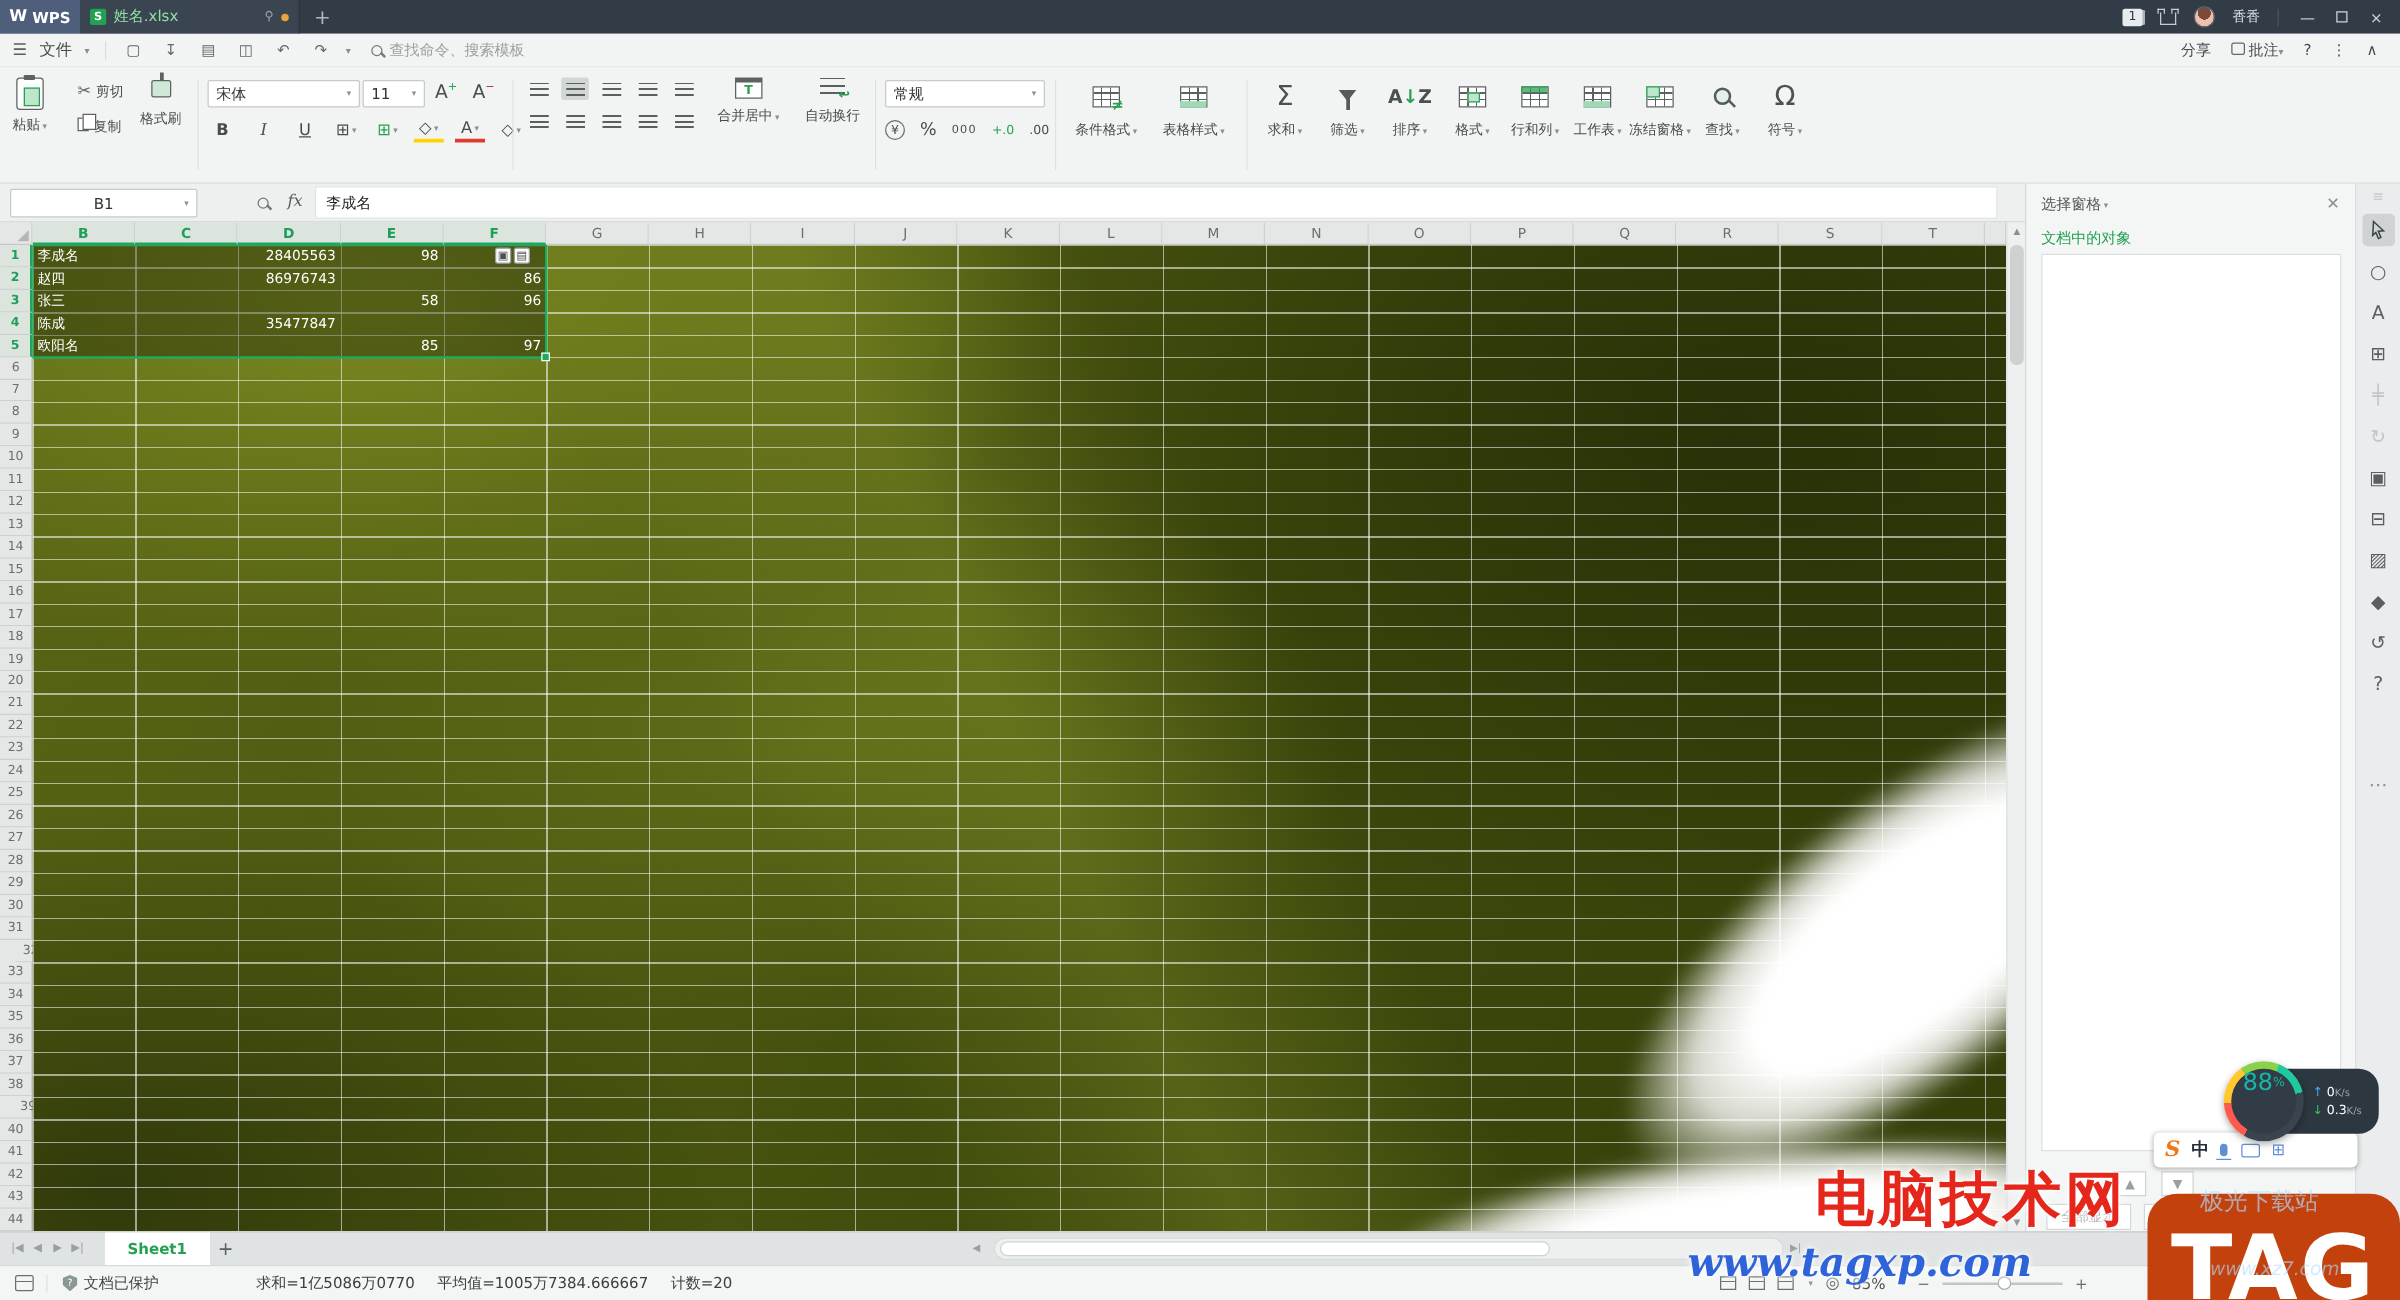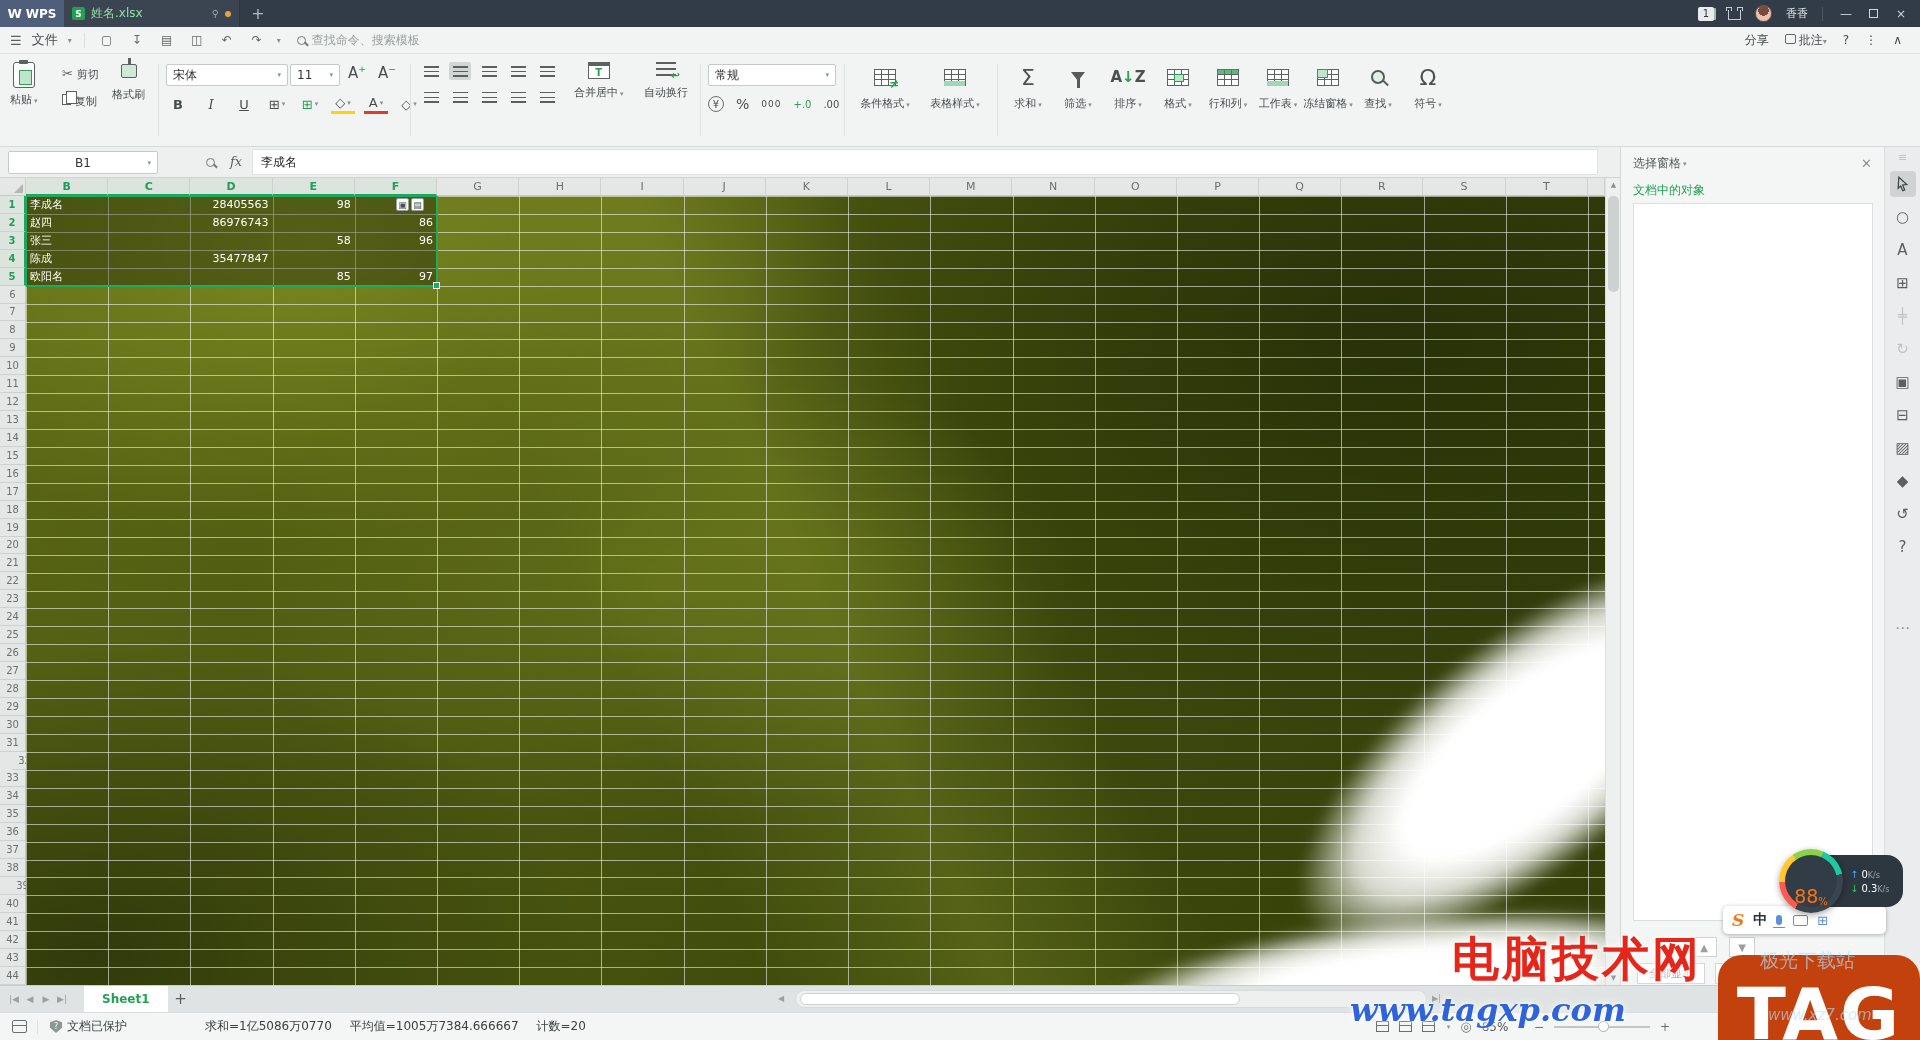--- a/index.html
+++ b/index.html
@@ -151,21 +151,21 @@
 .sb-right{margin-left:auto;display:flex;align-items:center;gap:10px;padding-right:250px;}
 .view-ic{width:13px;height:11px;border:1.3px solid #6a706f;background:linear-gradient(to bottom,transparent 0 3px,#6a706f 3px 4px,transparent 4px);}
 .zoom-track{width:96px;height:2px;background:#bfc4c4;position:relative;}
 .zoom-knob{position:absolute;left:44px;top:-5px;width:11px;height:11px;border-radius:50%;background:#fff;border:1px solid #aab0af;}
 
 .net-pill{position:absolute;left:1808px;top:855px;width:95px;height:52px;background:#2d3740;border-radius:10px 16px 16px 10px;z-index:68;color:#fff;display:flex;flex-direction:column;justify-content:center;gap:3px;padding-left:42px;font-size:10px;}
 .net-pill .u{color:#4aa3ff;margin-right:3px;}
 .net-pill .d{color:#35c26a;margin-right:3px;}
 .net-pill .unit{color:#9aa4ad;font-size:8px;}
 .gauge{position:absolute;left:1779px;top:849px;width:64px;height:64px;border-radius:50%;background:conic-gradient(from 210deg,#ff5a4e 0 16%,#ffc82e 16% 32%,#8bd24a 32% 48%,#1fc8a0 48% 63%,#3a444f 63% 100%);z-index:69;display:flex;align-items:center;justify-content:center;box-shadow:0 2px 6px rgba(0,0,0,.35);}
-.gauge .inner{width:52px;height:52px;border-radius:50%;background:#323c46;color:#f97316;display:flex;align-items:flex-end;justify-content:center;font-size:19px;}
+.gauge .inner{width:52px;height:52px;border-radius:50%;background:#323c46;color:#14b8a6;display:flex;align-items:flex-start;justify-content:center;font-size:19px;}
 .gauge .pct{font-size:10px;margin-top:6px;}
 .ime{position:absolute;left:1723px;top:906px;width:163px;height:28px;background:#fff;border-radius:5px;box-shadow:0 1px 4px rgba(0,0,0,.3);z-index:66;display:flex;align-items:center;gap:9px;padding:0 9px;}
 .ime .s{color:#f07818;font-weight:bold;font-style:italic;font-size:17px;font-family:"DejaVu Serif",serif;}
 .ime .zh{color:#25303b;font-weight:bold;font-size:14px;}
 .mic{width:6px;height:10px;background:#5f8fd8;border-radius:3px;position:relative;margin-right:2px;}
 .mic::after{content:"";position:absolute;left:-3px;bottom:-3px;width:12px;height:4px;border-bottom:1.6px solid #5f8fd8;}
 .kb{width:15px;height:11px;border:1.5px solid #5f8fd8;border-radius:2px;}
 .ime .grid{color:#5f8fd8;font-size:13px;}
 .wm-red{position:absolute;left:1452px;top:928px;font-size:47px;font-weight:bold;color:#e5261b;letter-spacing:3px;z-index:72;text-shadow:0 0 8px #fff,0 0 3px #fff,0 0 2px #fff;}
 .wm-url{position:absolute;left:1350px;top:991px;font-size:32px;font-weight:bold;font-style:italic;color:#2f63d9;font-family:"DejaVu Serif","Liberation Serif",serif;z-index:72;text-shadow:0 0 8px #fff,0 0 3px #fff;}

